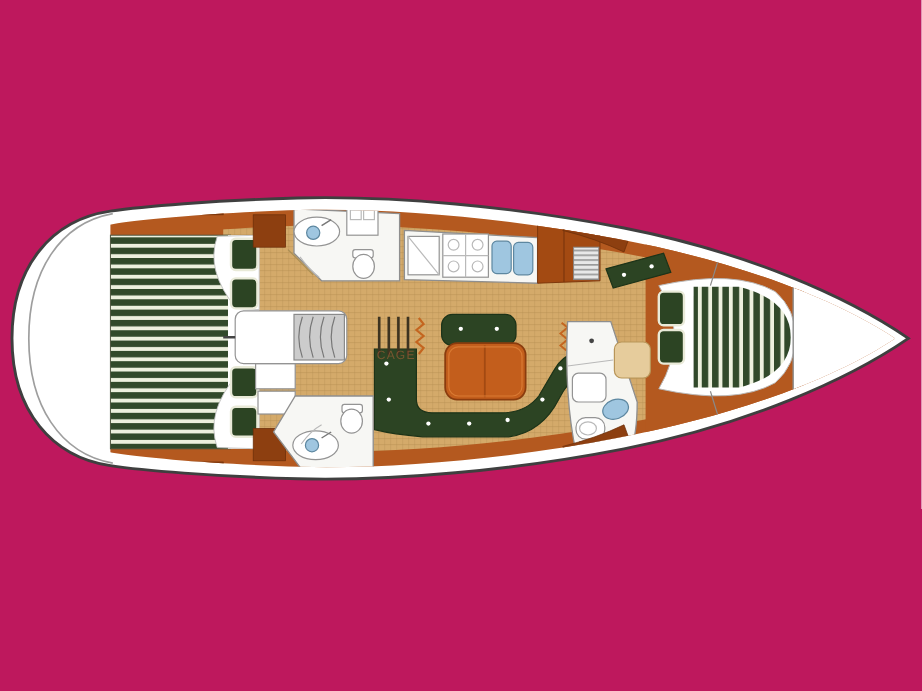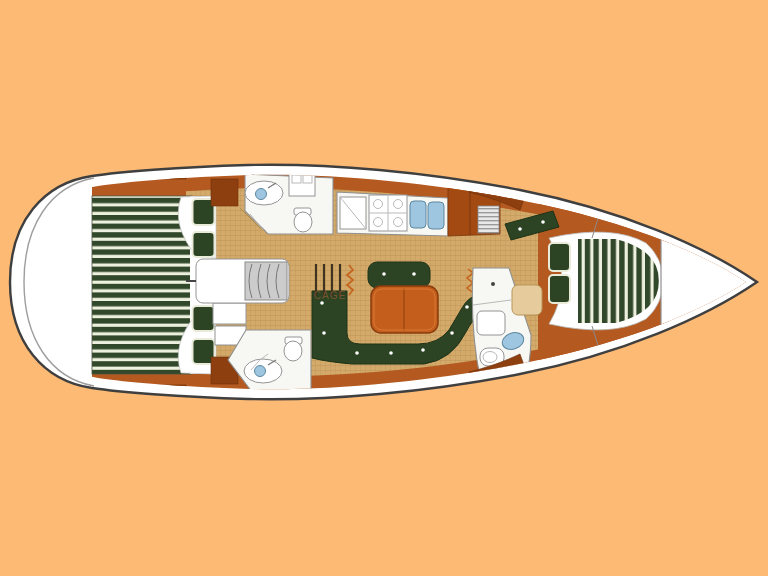--- a/index.html
+++ b/index.html
@@ -1,16 +1,16 @@
 <!DOCTYPE html>
 <html style="--hull_outline: #3f3f3f; --hull_fill: #ffffff; --interior_orange: #b4591f; --locker_dark: #8d3f10; --floor_tan: #d4aa6a; --floor_line: #b08a4e; --stripe_green: #31492a; --stripe_cream: #edf0de; --cushion_green: #2c4423; --table_orange: #c35e1c; --room_white: #f7f7f4; --fixture_gray: #8f8f8f; --sink_blue: #9fc6e0; --steps_gray: #cccccc; --seat_beige: #e6cc9c;"><head>
 <meta charset="utf-8">
 <style>
   html,body{margin:0;padding:0;background:#ffffff;}
-  .stage{position:relative;width:768px;height:576px;background:#fdba74;overflow:hidden;
+  .stage{position:relative;width:768px;height:576px;background:#be185d;overflow:hidden;
          font-family:"Liberation Sans", sans-serif;}
   svg{display:block}
   
   .hull      {fill:var(--hull_fill);stroke:var(--hull_outline);stroke-width:2.4;}
   .orangeB   {fill:var(--interior_orange);}
   .locker    {fill:var(--locker_dark);stroke:#6b2f0a;stroke-width:.6;}
   .sienna    {fill:#a34a12;stroke:#7c360c;stroke-width:.8;}
   .room      {fill:var(--room_white);stroke:var(--fixture_gray);stroke-width:1.1;}
   .fix       {fill:#ffffff;stroke:#949494;stroke-width:1;}
   .fixl      {fill:none;stroke:#b9b9b9;stroke-width:1;}

